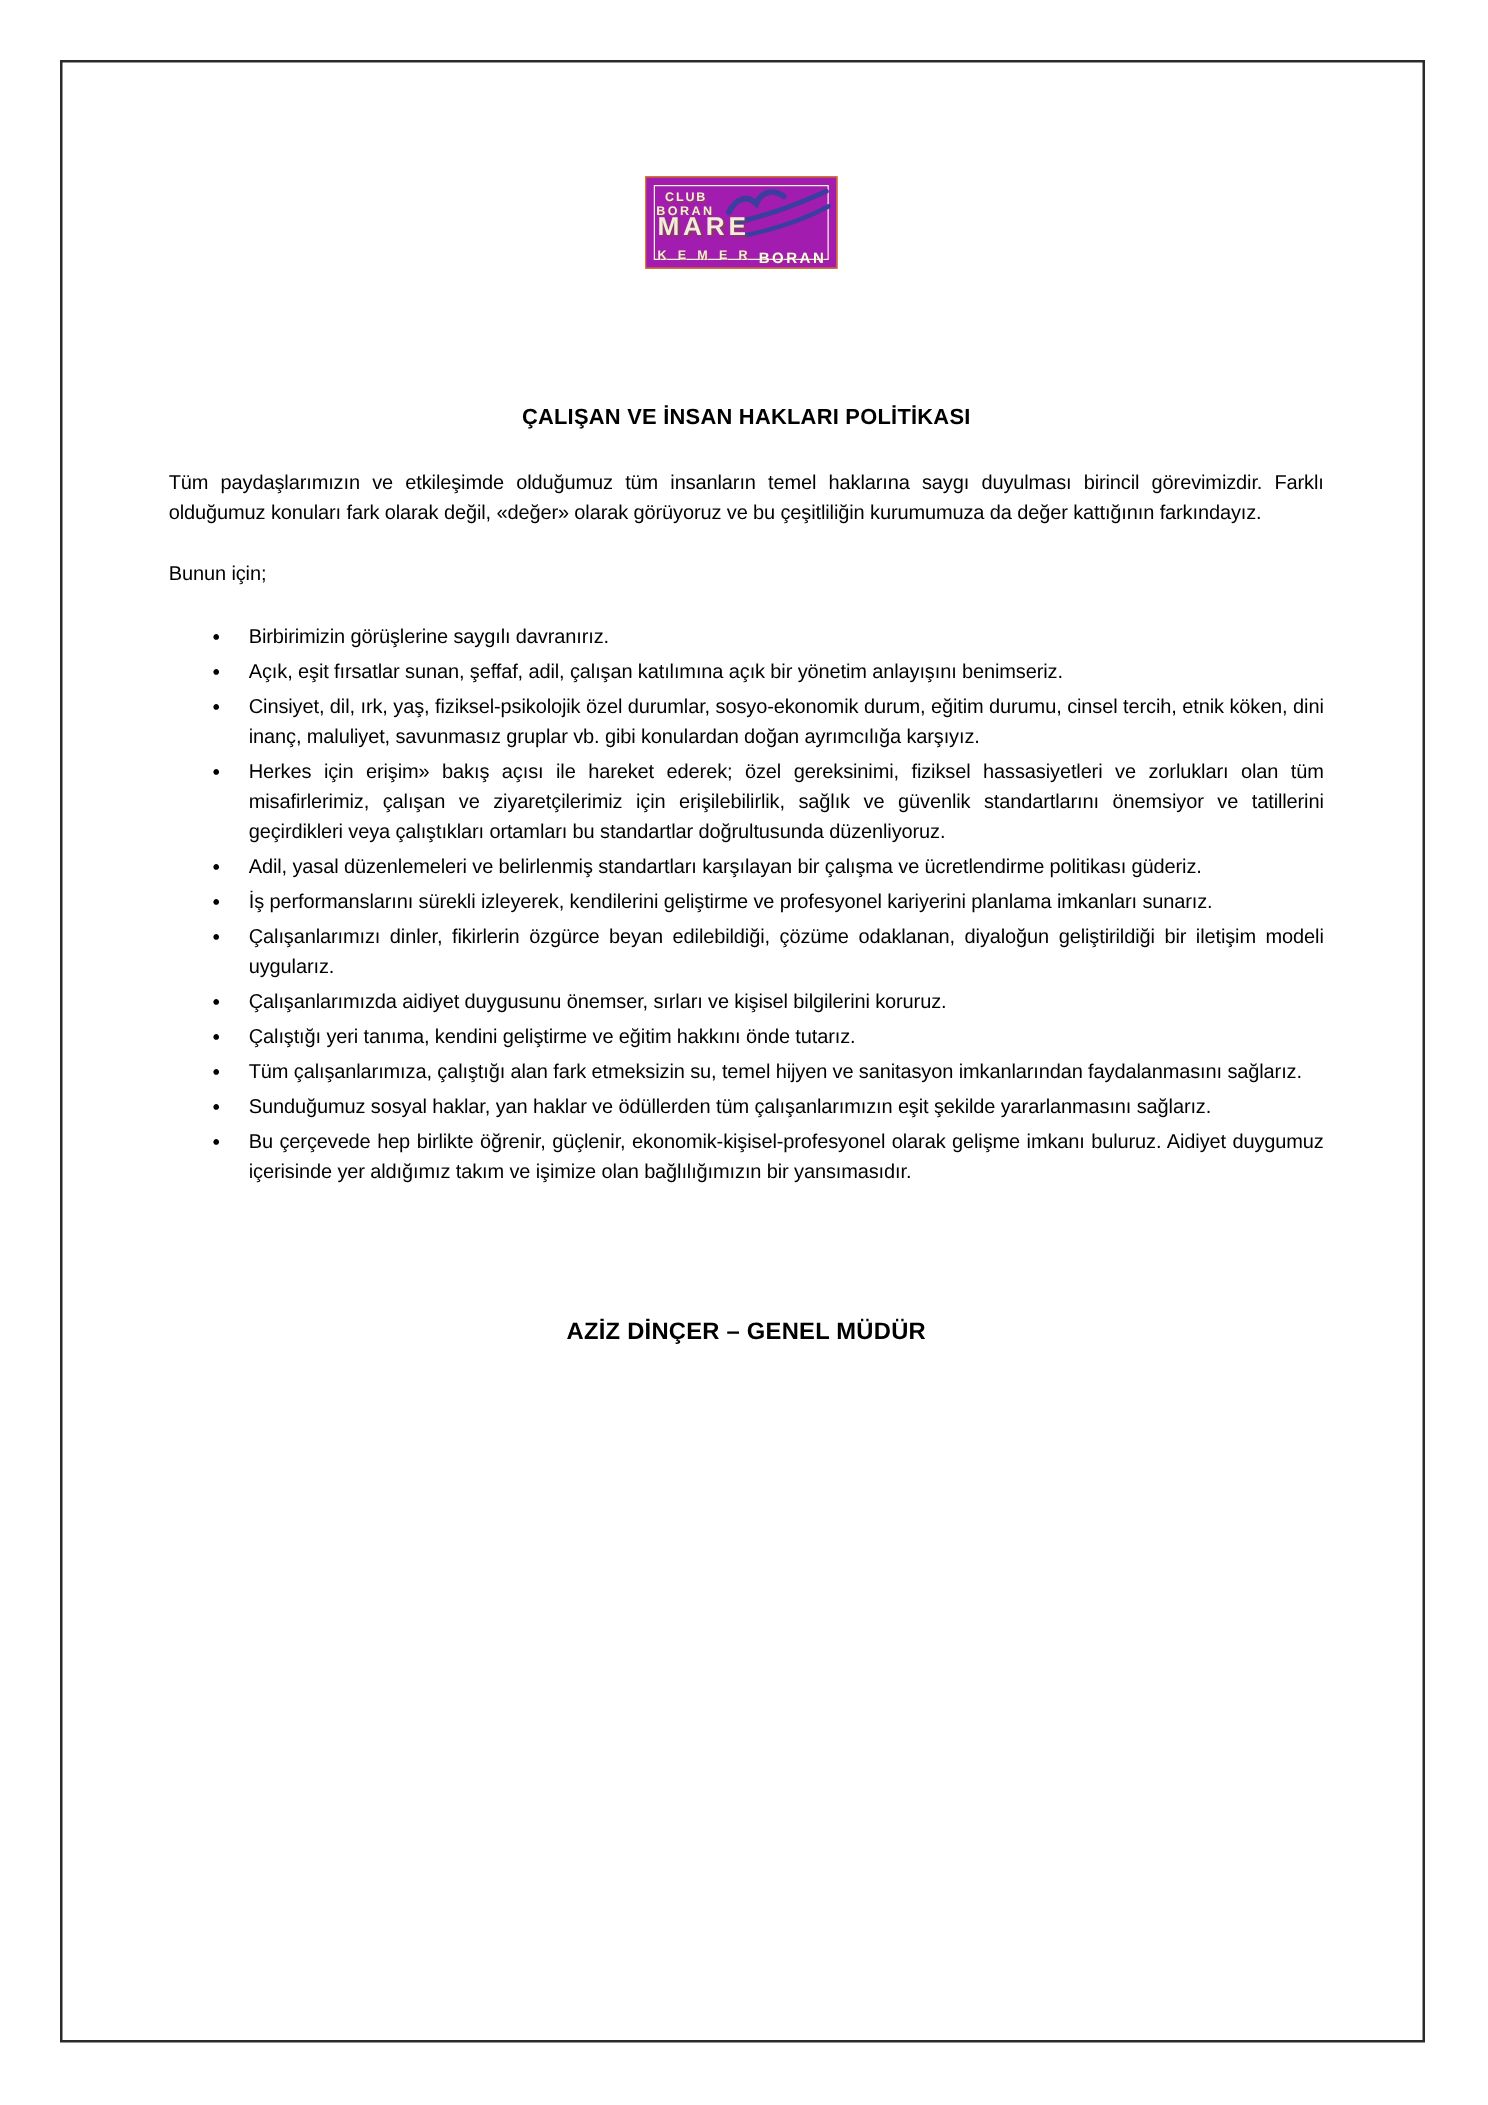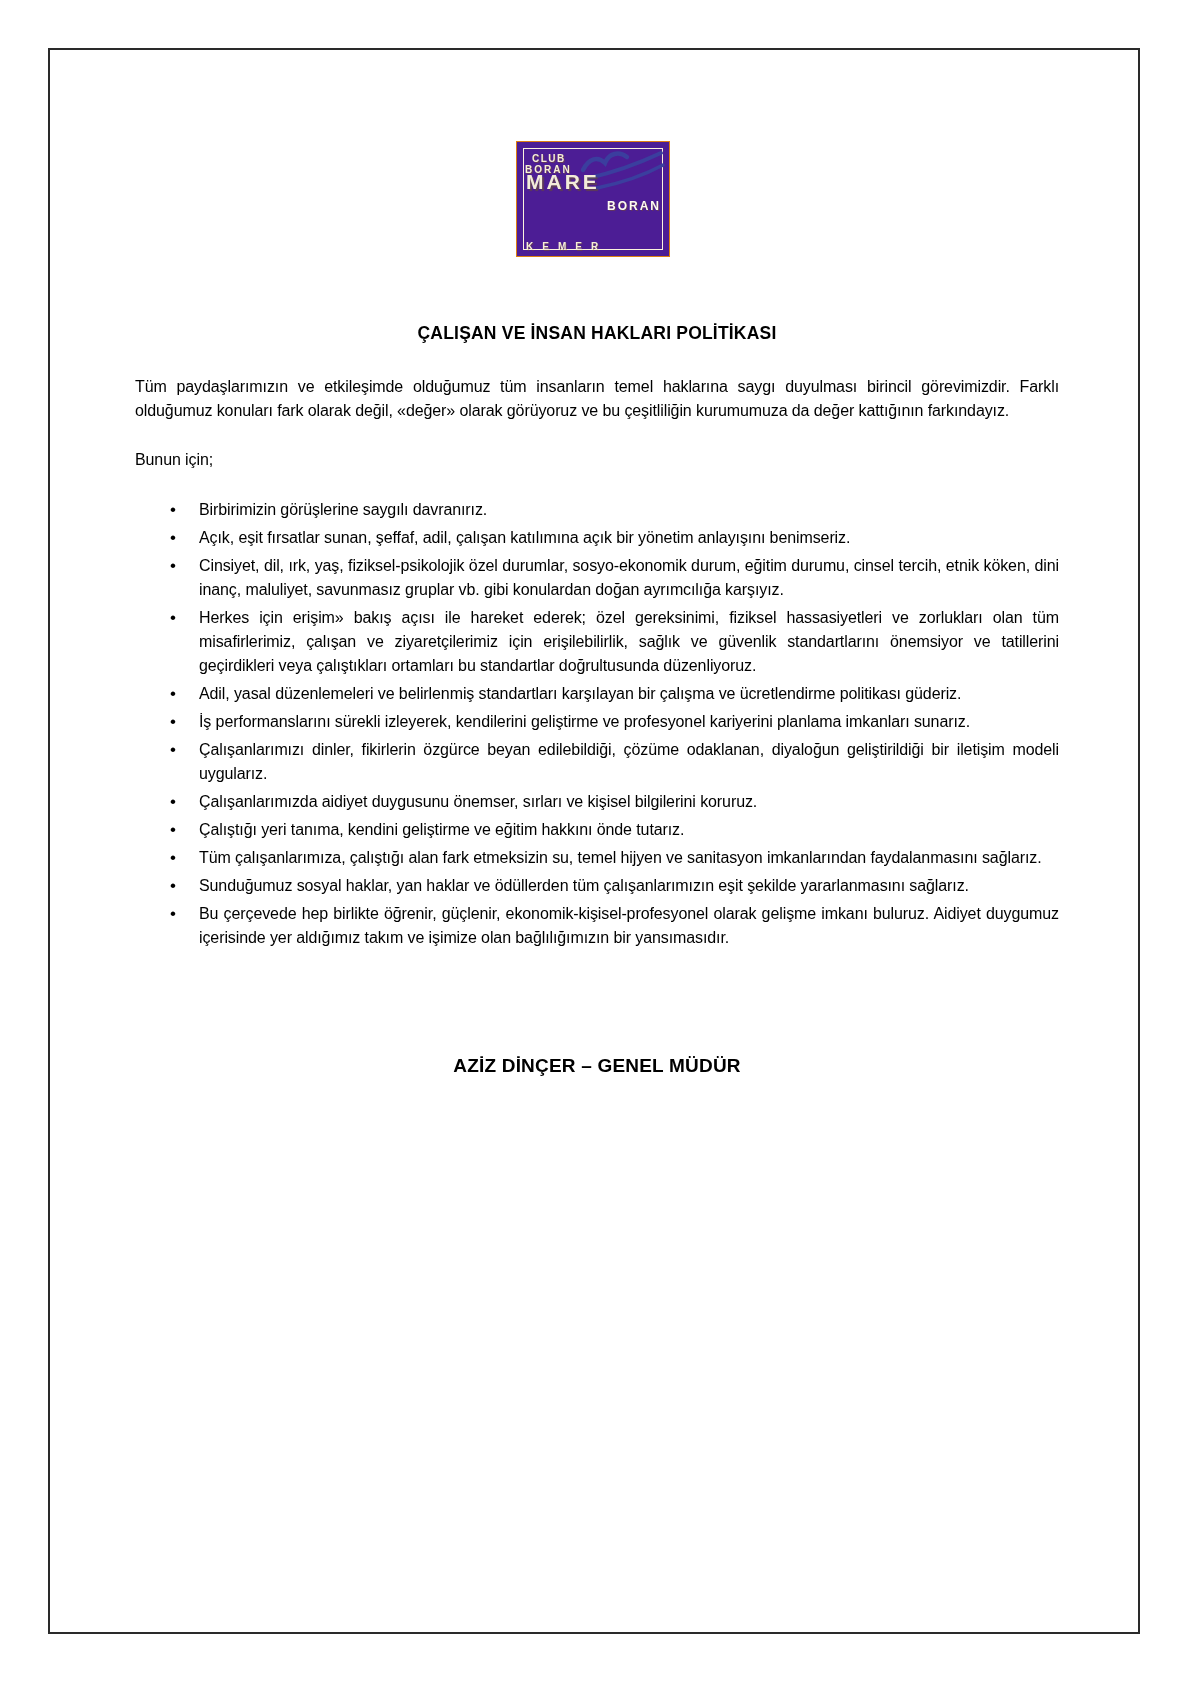--- a/index.html
+++ b/index.html
@@ -7,22 +7,22 @@
     width:1190px;height:1684px;background:#ffffff;position:relative;
     font-family:"Liberation Sans",sans-serif;color:#000;
     -webkit-font-smoothing:antialiased;
   }
   .frame{
     position:absolute;left:48px;top:48px;width:1092px;height:1586px;
     border:2px solid #2a2a2a;box-sizing:border-box;background:#fff;
   }
   
   .logo{
-    position:absolute;left:466px;top:91px;width:154px;height:116px;
-    background:#4c1d95;border:1px solid #dd7f12;box-sizing:border-box;padding-left:36px;
+    position:absolute;left:466px;top:91px;width:154px;height:74px;
+    background:#a21caf;border:1px solid #dd7f12;box-sizing:border-box;padding-left:36px;
   }
   .logo-inner{
     position:absolute;left:6px;top:6px;right:6px;bottom:6px;
     border:1px solid #fbf3de;
   }
   .logo .club{
     position:absolute;left:15px;top:11px;font-size:10px;font-weight:bold;
     color:#f5eed7;letter-spacing:1.5px;text-shadow:1px 1px 0 rgba(130,90,20,.45);
   }
   .logo .boran{

